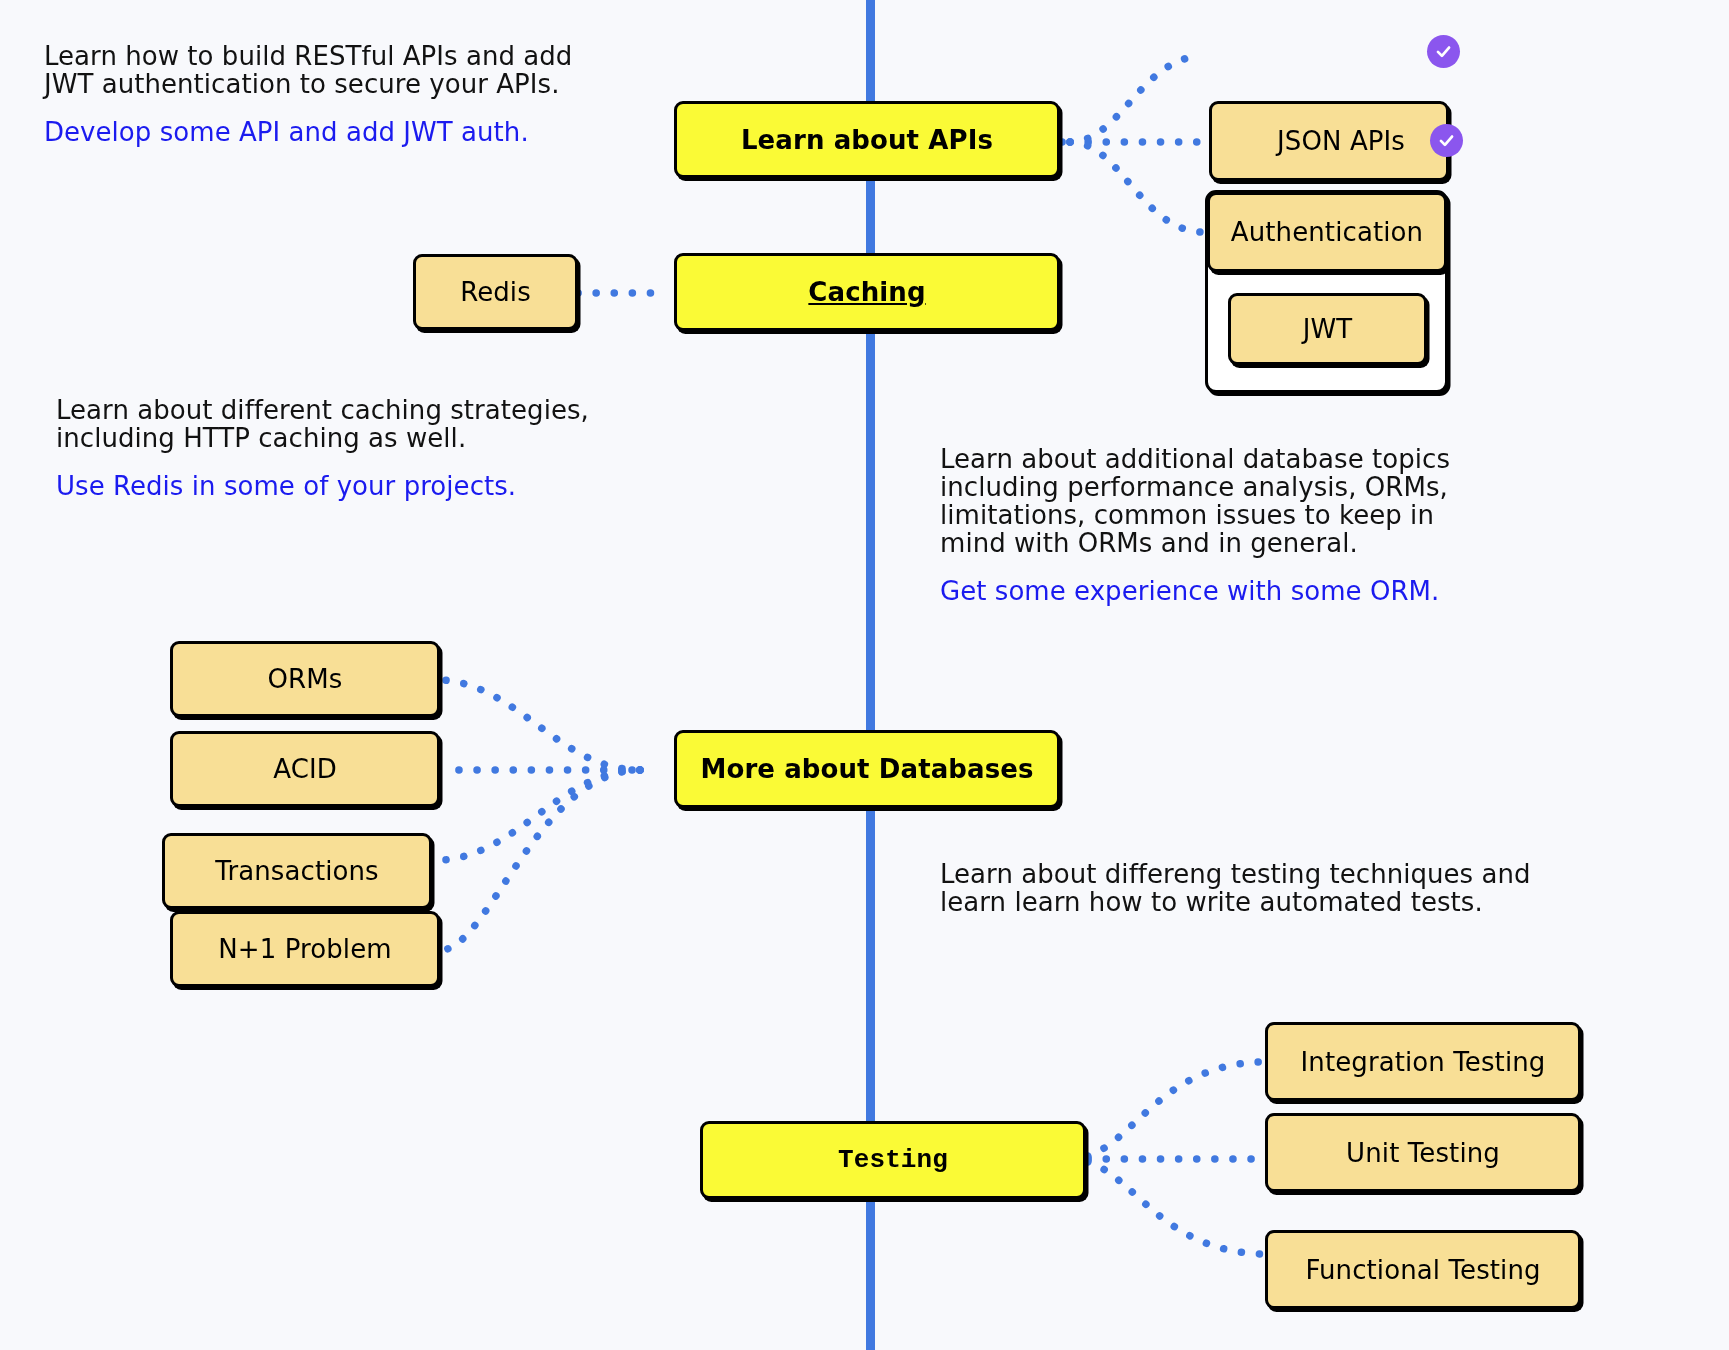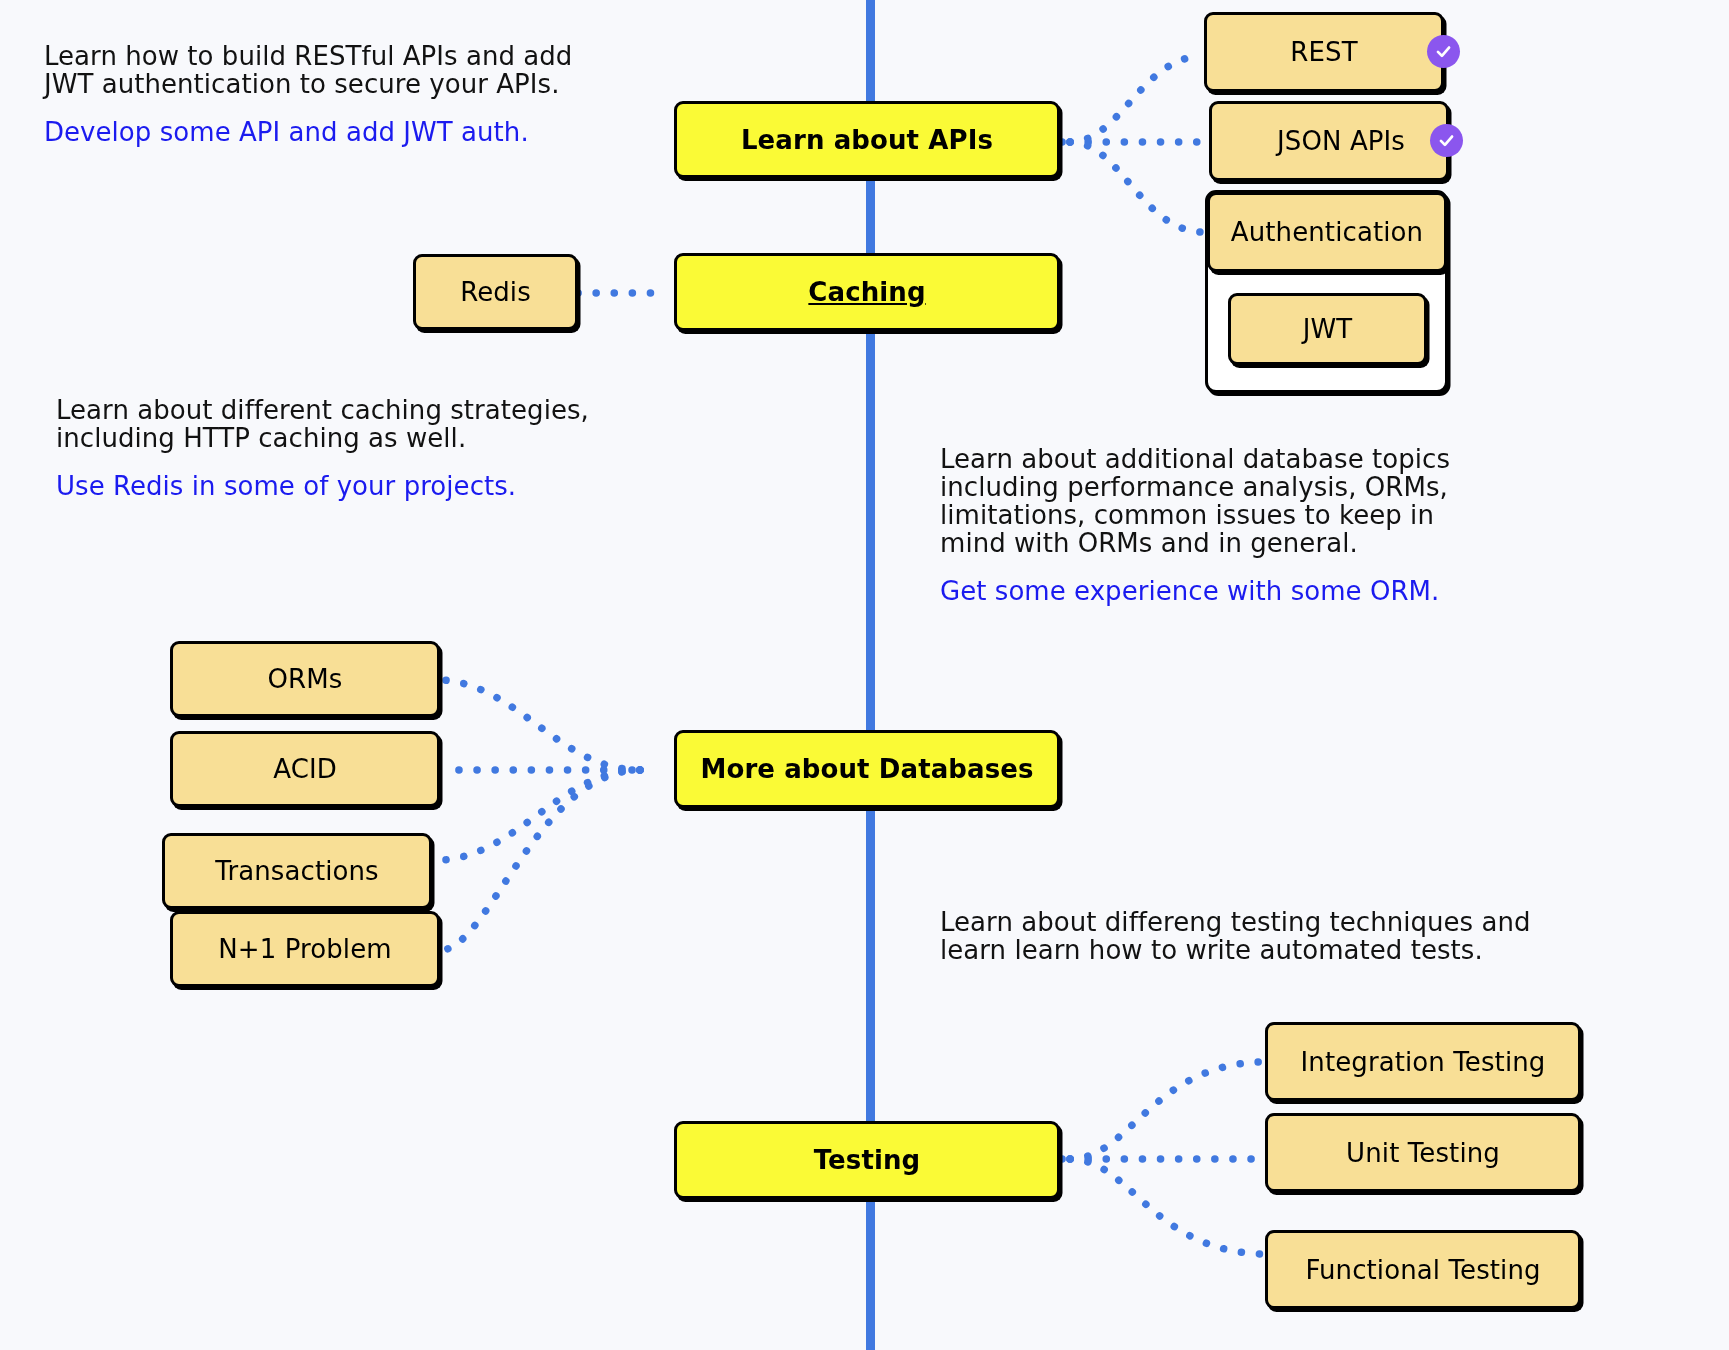--- a/index.html
+++ b/index.html
@@ -114,33 +114,32 @@
   <div class="note" style="left:56px;top:396px;width:550px;">
     <span class="body">Learn about different caching strategies, including HTTP caching as well.</span>
     <span class="todo">Use Redis in some of your projects.</span>
   </div>
 
   <div class="note" style="left:940px;top:445px;width:530px;">
     <span class="body">Learn about additional database topics including performance analysis, ORMs, limitations, common issues to keep in mind with ORMs and in general.</span>
     <span class="todo">Get some experience with some ORM.</span>
   </div>
 
-  <div class="note" style="left:940px;top:908px;width:600px;">
+  <div class="note" style="left:940px;top:860px;width:600px;">
     <span class="body">Learn about differeng testing techniques and learn learn how to write automated tests.</span>
   </div>
 
   <div class="node primary" style="left:674px;top:101px;width:386px;height:77px;">Learn about APIs</div>
 
   <div class="node primary" style="left:674px;top:253px;width:386px;height:78px;text-decoration:underline;">Caching</div>
 
   <div class="node primary" style="left:674px;top:730px;width:386px;height:78px;">More about Databases</div>
 
-  <div class="node primary" style="left:674px;top:1121px;width:386px;height:78px;">Testing</div>
+  <div class="node primary" style="left:700px;top:1121px;width:386px;height:78px;font-family:Liberation Mono, monospace;">Testing</div>
 
-  <div class="node topic" style="left:1204px;top:12px;width:240px;height:80px;">REST</div>
   <div class="badge" style="left:1427px;top:35px;">
     <svg width="19" height="19" viewBox="0 0 24 24">
       <path d="M5 12.5 L10 17.5 L19 7" fill="none" stroke="#FFFFFF" stroke-width="3.4" stroke-linecap="round" stroke-linejoin="round"></path>
     </svg>
   </div>
 
   <div class="node topic" style="left:1209px;top:101px;width:240px;height:80px;padding-left:24px;">JSON APIs</div>
   <div class="badge" style="left:1430px;top:124px;">
     <svg width="19" height="19" viewBox="0 0 24 24">
       <path d="M5 12.5 L10 17.5 L19 7" fill="none" stroke="#FFFFFF" stroke-width="3.4" stroke-linecap="round" stroke-linejoin="round"></path>

